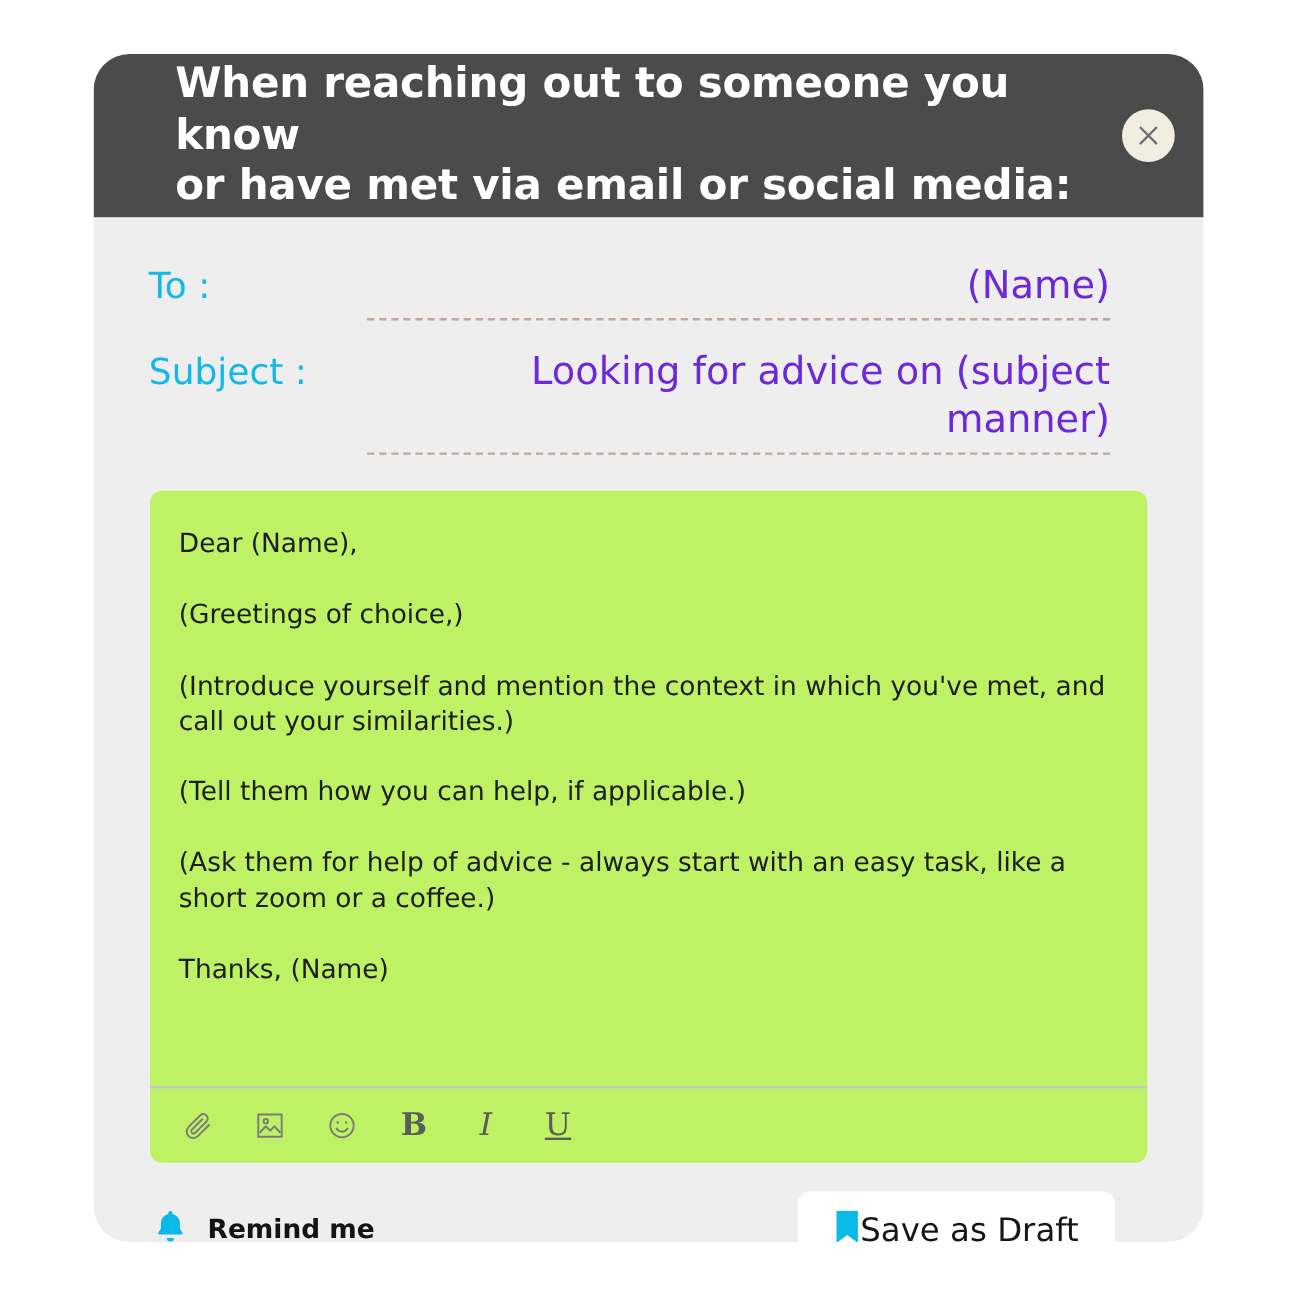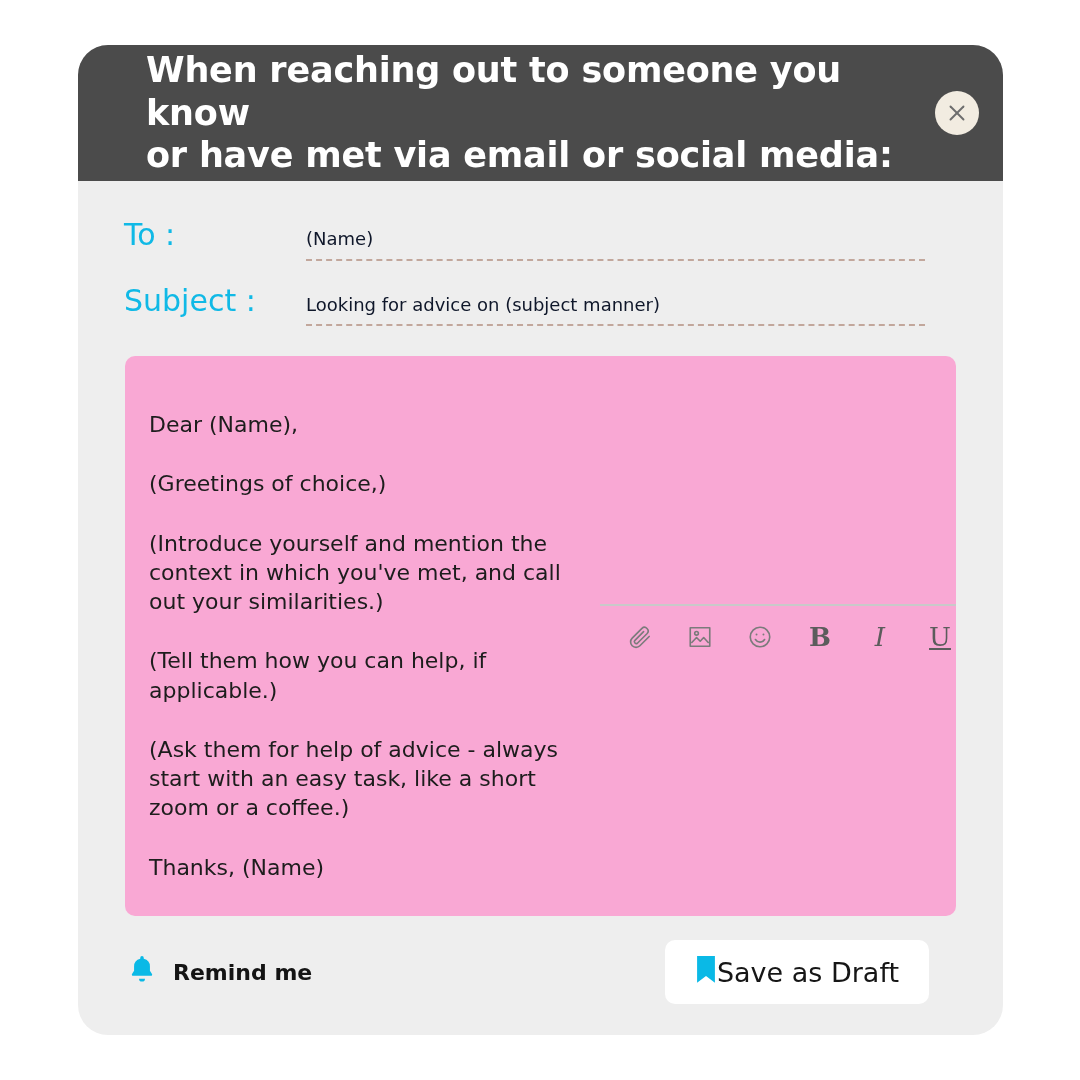--- a/index.html
+++ b/index.html
@@ -83,35 +83,36 @@
     font-weight: normal;
     font-size: 30px;
     line-height: 1.2;
   }
   .field-value-wrap {
     flex: 1 1 auto;
     border-bottom: 2px dashed #c2a79c;
     padding-bottom: 8px;
   }
   .field-value {
-    font-size: 18px;
-    color: #0f172a;
+    font-size: 32px;
+    color: #6d28d9;
     line-height: 1.25;
+    text-align: right;
   }
   .field-row.subject { margin-top: 22px; }
 
   
   .editor {
     margin: 30px 47px 0 47px;
-    background: #f9a8d4;
+    background: #bef264;
     border-radius: 10px;
     height: 560px;
     display: flex;
+    flex-direction: column;
     overflow: hidden;
-    align-items: center;
   }
   .editor-body {
     flex: 1 1 auto;
     padding: 30px 24px 10px 24px;
   }
   .para {
     font-size: 22px;
     line-height: 1.33;
     color: #1d1d1d;
     margin: 0 0 30px 0;

